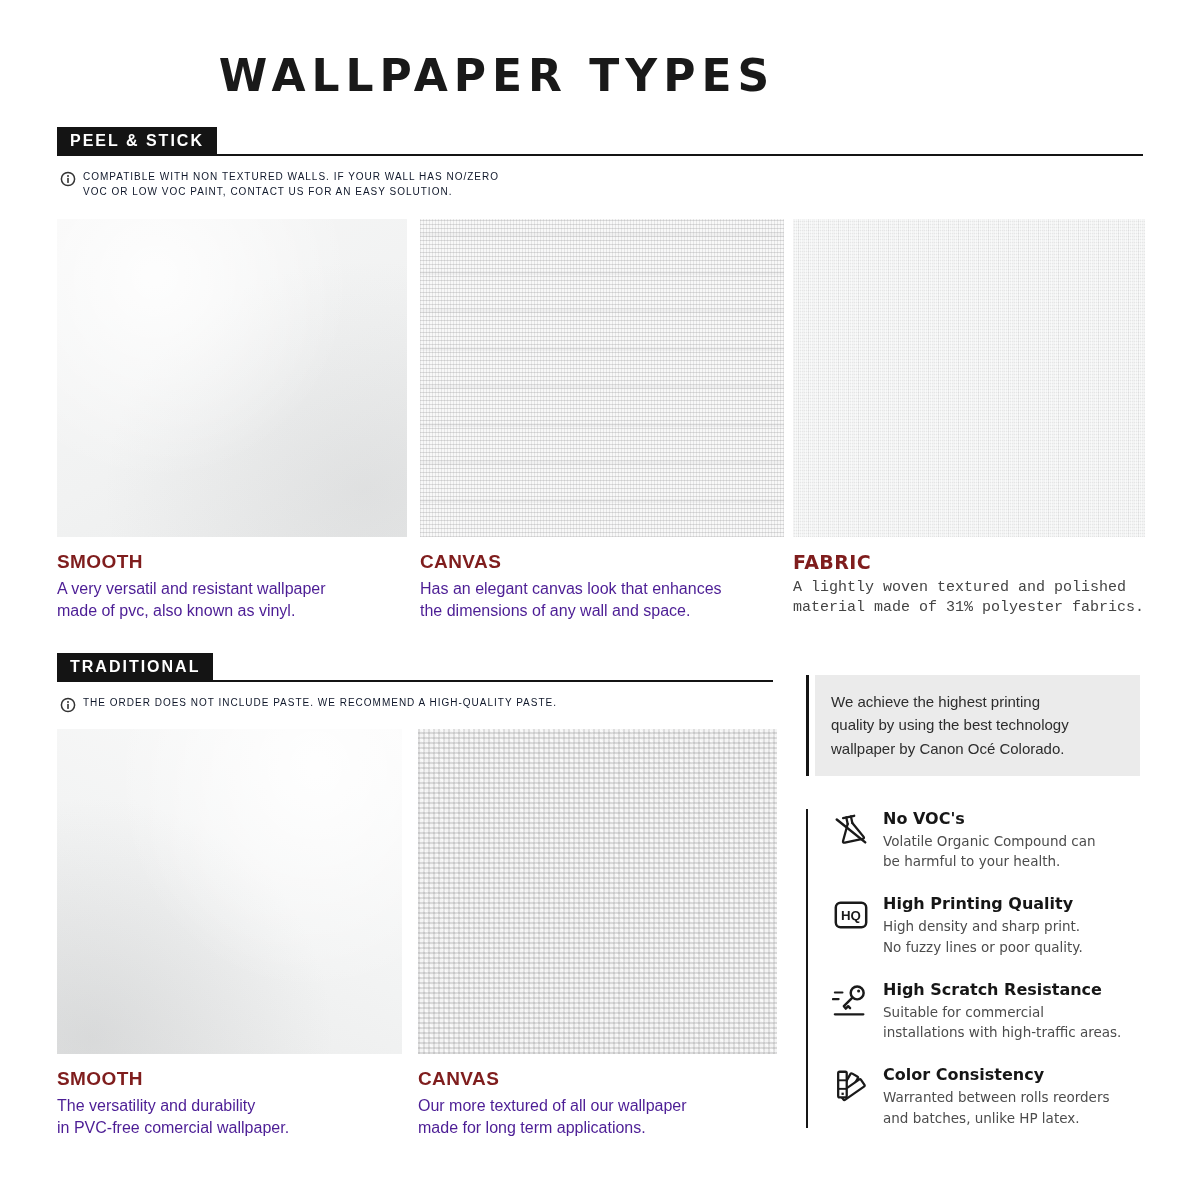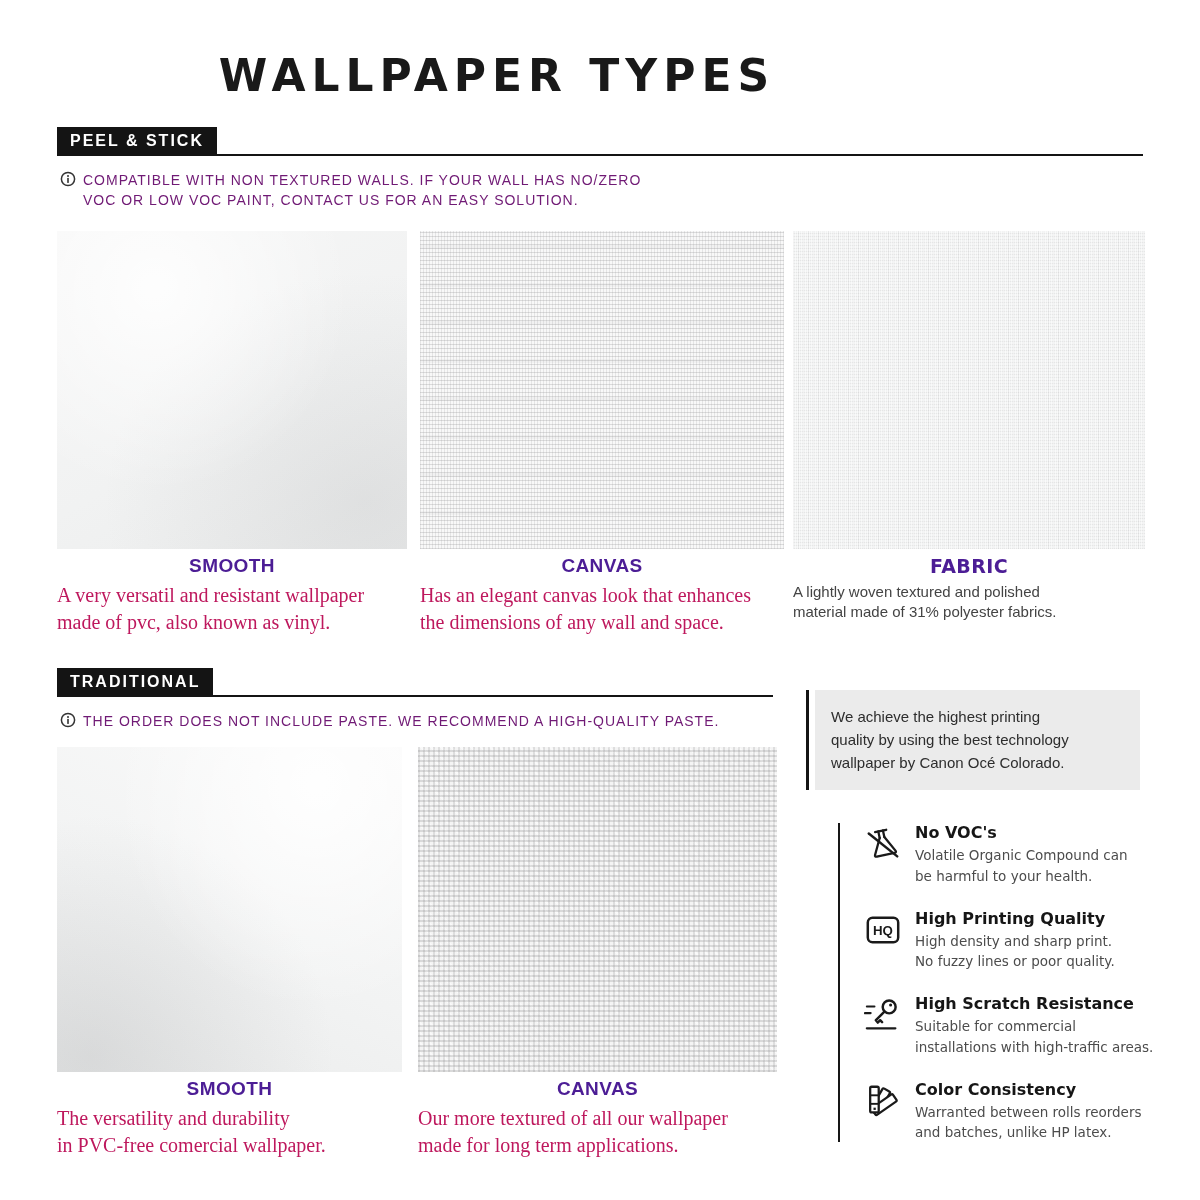--- a/index.html
+++ b/index.html
@@ -13,38 +13,38 @@
                 letter-spacing:6px; color:#191919; }
 
   
   .section-header { border-bottom:2px solid #141414; margin-top:26px; line-height:0; }
   .badge { display:inline-block; background:#141414; color:#ffffff; font-size:16px;
            font-weight:700; letter-spacing:2px; line-height:1; padding:6px 13px 5px 13px; }
 
   
   .note { display:flex; margin-top:14px; }
   .note-icon { flex:none; width:16px; height:16px; margin:1px 7px 0 3px; }
-  .note-text { font-size:14px; letter-spacing:1px; color:#701a75; line-height:1.45;
+  .note-text { font-size:10px; letter-spacing:1px; color:#0f172a; line-height:1.45;
                font-weight:500; }
 
   
   .swatch-row { display:flex; margin-top:20px; }
   .swatch-col { flex:none; }
   .row1 .swatch-col:nth-child(1){ width:350px; margin-right:13px; }
   .row1 .swatch-col:nth-child(2){ width:364px; margin-right:9px; }
   .row1 .swatch-col:nth-child(3){ width:352px; }
   .row2 .swatch-col:nth-child(1){ width:345px; margin-right:16px; }
   .row2 .swatch-col:nth-child(2){ width:359px; }
   .swatch { width:100%; height:318px; }
   .row2 .swatch { height:325px; }
-  .swatch-name { margin-top:6px; font-size:19px; font-weight:700; letter-spacing:0.4px;
-                 color:#4c1d95;text-align:center; }
+  .swatch-name { margin-top:14px; font-size:19px; font-weight:700; letter-spacing:0.4px;
+                 color:#7f1d1d; }
   .fabric-name { font-family:"DejaVu Sans", sans-serif; font-weight:600; }
-  .swatch-desc { margin-top:5px; font-size:20px; color:#be185d; line-height:1.35;font-family:Liberation Serif, serif; }
-  .fabric-desc { font-family:Liberation Sans, sans-serif; font-size:15px; color:#444; }
+  .swatch-desc { margin-top:5px; font-size:16px; color:#4c1d95; line-height:1.35; }
+  .fabric-desc { font-family:Liberation Mono, monospace; font-size:15px; color:#444; }
 
   
   .tex-smooth1 {
     background:
       radial-gradient(ellipse at 28% 18%, rgba(255,255,255,0.85), rgba(255,255,255,0) 55%),
       radial-gradient(ellipse at 88% 85%, rgba(160,162,164,0.18), rgba(0,0,0,0) 60%),
       linear-gradient(150deg, #f7f7f7 0%, #f1f2f2 55%, #ebecec 100%);
   }
   .tex-canvas-fine {
     background-color:#f8f8f8;
@@ -82,21 +82,21 @@
 
   
   .sidebar { width:334px; flex:none; margin-left:33px; }
   .quote { display:flex; margin-top:22px; }
   .quote-bar { flex:none; width:3px; background:#141414; margin-right:6px; }
   .quote-body { flex:1; background:#ebebeb; padding:15px 8px 16px 16px;
                 font-family:Liberation Sans, sans-serif; font-size:15px; color:#2d2d2d;
                 line-height:1.55; }
   .quote-line { white-space:nowrap; }
 
-  .features { margin-top:33px; border-left:2px solid #161616; padding-left:24px;margin-left:32px; }
+  .features { margin-top:33px; border-left:2px solid #161616; padding-left:24px; }
   .feature { display:flex; margin-bottom:23px; }
   .feature:last-child { margin-bottom:0; }
   .f-icon { flex:none; width:38px; height:42px; margin-right:13px; padding-top:1px; }
   .f-title { font-family:"DejaVu Sans", sans-serif; font-size:16px; font-weight:700;
              color:#161616; }
   .f-desc { font-family:"DejaVu Sans", sans-serif; font-size:13.5px; color:#4c4c4c;
             line-height:1.5; margin-top:3px; white-space:nowrap; }
 
   svg { display:block; }
 </style>

